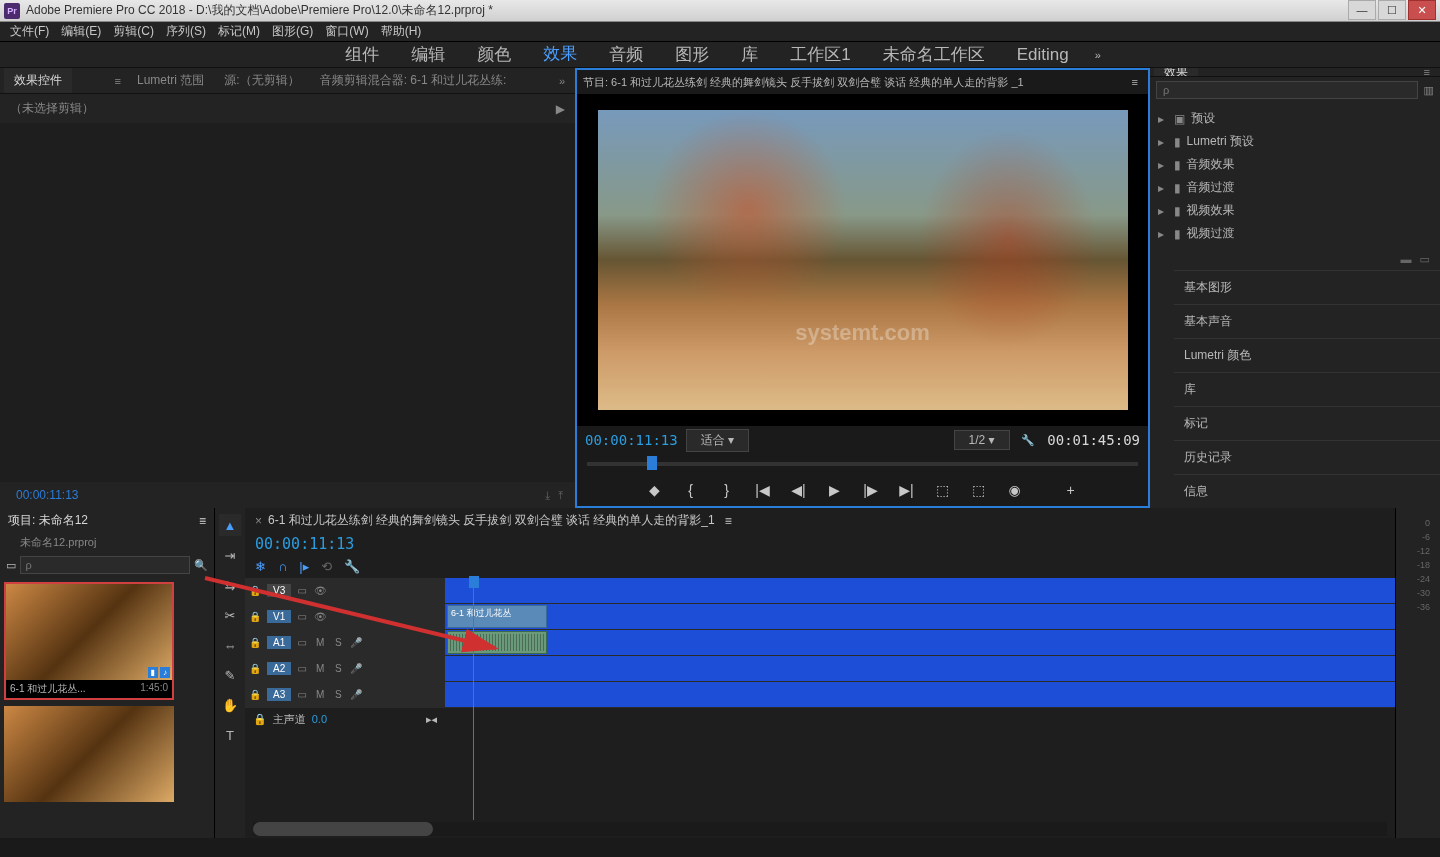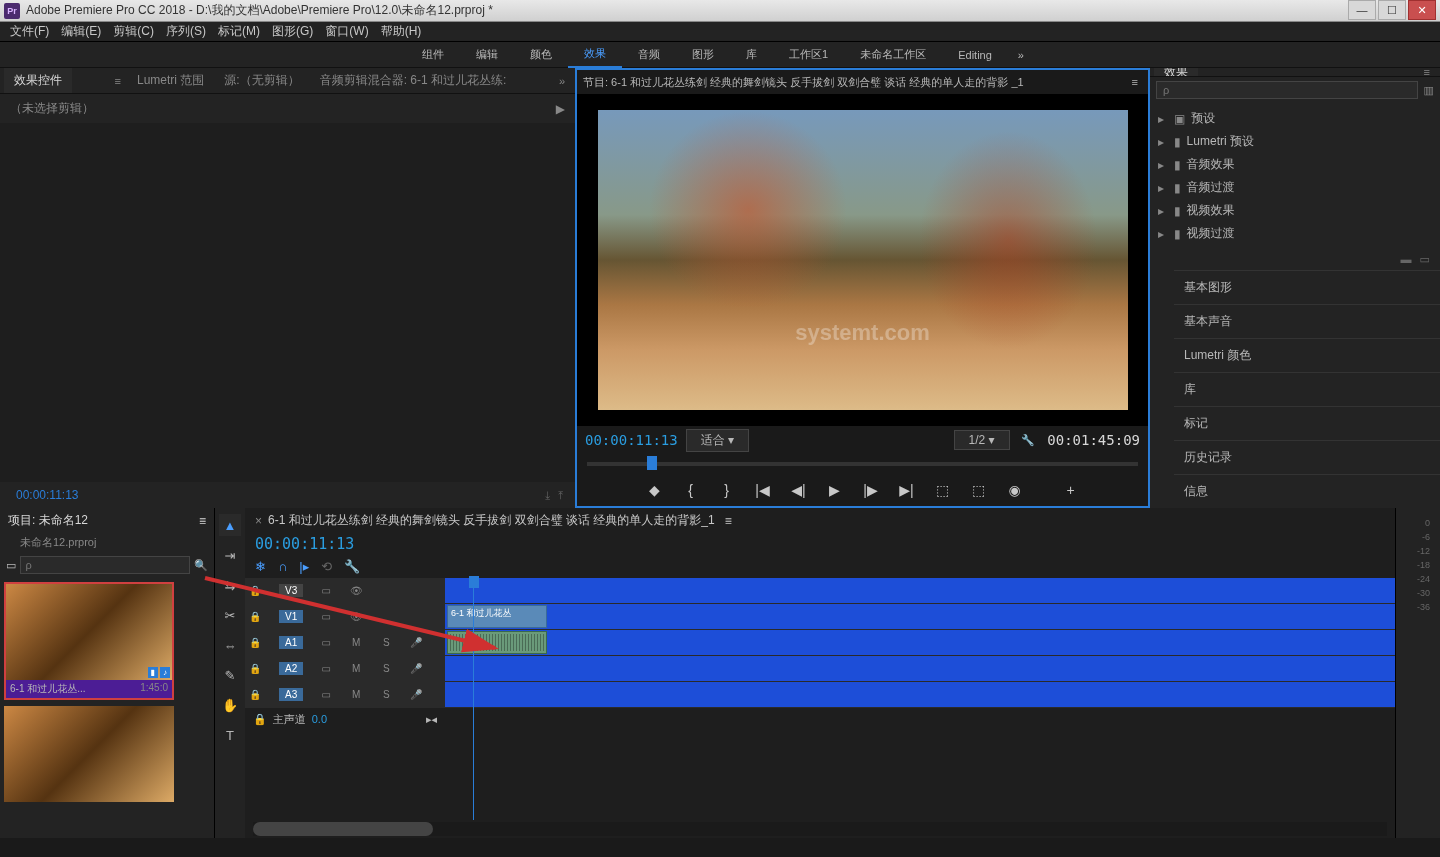--- a/index.html
+++ b/index.html
@@ -12,21 +12,21 @@
 .winbtns { display: flex; height: 100%; }
 .winbtn { width: 28px; height: 20px; display: flex; align-items: center; justify-content: center; font-size: 11px; margin-left: 2px; background: #d8d8d8; border: 1px solid #aaa; color: #333; }
 .winbtn.close { background: #c94f4f; color: #fff; border-color: #a03030; }
 
 
 .menubar { height: 20px; background: #232323; display: flex; align-items: center; padding: 0 4px; border-bottom: 1px solid #000; }
 .menubar span { padding: 0 6px; color: #c8c8c8; font-size: 12px; cursor: default; }
 
 
 .workspacebar { height: 26px; background: #232323; display: flex; align-items: center; justify-content: center; gap: 0; border-bottom: 1px solid #111; }
-.workspacebar .ws { padding: 5px 16px; color: #b8b8b8; font-size: 11px; }
+.workspacebar .ws { padding: 5px 16px; color: #b8b8b8; font-size: 17px; }
 .workspacebar .ws.active { color: #4a9eff; border-bottom: 2px solid #2a7dd8; }
 .workspacebar .overflow { padding: 5px 10px; color: #b8b8b8; }
 
 
 .main { display: flex; height: 440px; }
 .main-left { width: 575px; background: #232323; display: flex; flex-direction: column; }
 .main-center { width: 575px; background: #1a1a1a; border: 2px solid #2a7dd8; display: flex; flex-direction: column; }
 .main-right { width: 290px; background: #232323; display: flex; flex-direction: column; }
 
 
@@ -85,21 +85,21 @@
 .proj-header .menu { margin-left: auto; }
 .proj-sub { padding: 2px 20px; color: #888; font-size: 11px; }
 .proj-search { display: flex; align-items: center; padding: 4px 6px; gap: 4px; }
 .proj-search input { flex: 1; background: #2a2a2a; border: 1px solid #444; padding: 2px 4px; color: #b8b8b8; font-size: 11px; }
 .proj-bins { flex: 1; padding: 4px; overflow: hidden; }
 .bin-item { width: 170px; margin-bottom: 6px; }
 .bin-item.selected { border: 2px solid #d04040; }
 .bin-thumb { width: 100%; height: 96px; background: linear-gradient(135deg, #cc8844, #553311, #ddaa66); position: relative; }
 .bin-thumb .badges { position: absolute; bottom: 2px; right: 2px; display: flex; gap: 2px; }
 .bin-thumb .badge { background: #2a7dd8; color: #fff; font-size: 8px; padding: 1px 3px; }
-.bin-label { display: flex; padding: 2px 4px; font-size: 10px; background: #4c1d95; }
+.bin-label { display: flex; padding: 2px 4px; font-size: 10px; background: #000000; }
 .bin-label .dur { margin-left: auto; color: #888; }
 
 
 .tl-tools { width: 30px; background: #232323; display: flex; flex-direction: column; align-items: center; padding: 6px 0; gap: 8px; }
 .tl-tool { width: 22px; height: 22px; display: flex; align-items: center; justify-content: center; color: #b8b8b8; font-size: 13px; }
 .tl-tool.active { background: #2a2a2a; color: #4a9eff; }
 
 .tl-main { flex: 1; display: flex; flex-direction: column; }
 .tl-header { display: flex; align-items: center; padding: 4px 10px; gap: 6px; font-size: 12px; color: #c8c8c8; }
 .tl-header .x { color: #888; }
@@ -111,21 +111,21 @@
 .tl-ruler .tick { position: absolute; top: 4px; color: #888; font-size: 10px; }
 .tl-playhead-line { position: absolute; top: 0; bottom: 0; left: 228px; width: 1px; background: #2a7dd8; z-index: 5; pointer-events: none; }
 .tl-playhead-head { position: absolute; top: -2px; left: 224px; width: 10px; height: 12px; background: #2a7dd8; z-index: 6; }
 
 .tl-options { padding: 4px 10px; display: flex; gap: 12px; color: #4a9eff; font-size: 13px; }
 .tl-options .opt { color: #4a9eff; }
 .tl-options .opt.off { color: #666; }
 
 .tl-tracks { position: relative; flex: 1; }
 .track-row { display: flex; height: 26px; border-bottom: 1px solid #2a2a2a; }
-.track-head { width: 200px; background: #2a2a2a; display: flex; align-items: center; gap: 16px; padding: 0 4px; font-size: 10px; }
+.track-head { width: 200px; background: #2a2a2a; display: flex; align-items: center; gap: 4px; padding: 0 4px; font-size: 10px; }
 .track-head .lock { color: #888; width: 14px; text-align: center; }
 .track-head .label { background: #3a6a9a; color: #fff; padding: 1px 6px; font-size: 10px; min-width: 22px; text-align: center; }
 .track-head .label.off { background: #444; }
 .track-head .tog { color: #888; width: 14px; text-align: center; }
 .track-body { flex: 1; background: #1d4ed8; position: relative; }
 .clip { position: absolute; top: 1px; bottom: 1px; background: #5a8ab8; border: 1px solid #3a6a9a; overflow: hidden; font-size: 9px; color: #fff; padding: 1px 3px; white-space: nowrap; }
 .clip.audio { background: #6a9a7a; border-color: #3a6a4a; }
 .clip.audio .wave { position: absolute; inset: 2px; background: repeating-linear-gradient(90deg, rgba(0,0,0,0.3) 0 1px, transparent 1px 3px); }
 
 .master-row { display: flex; height: 22px; align-items: center; }

